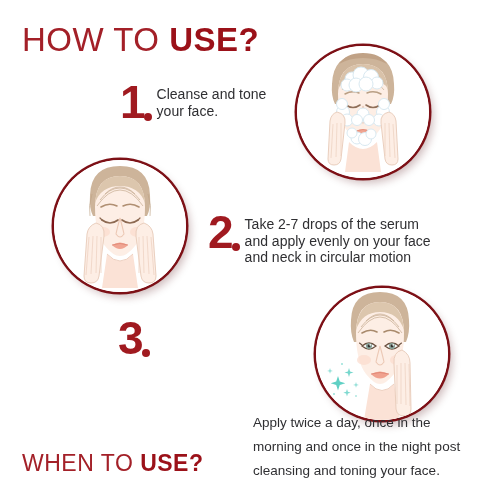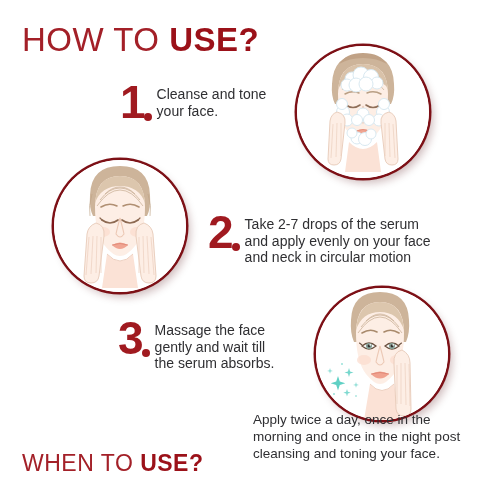--- a/index.html
+++ b/index.html
@@ -84,21 +84,21 @@
   #step-2 { left: 208px; top: 212px; }
   #step-3 { left: 118px; top: 318px; }
 
   
   #when-text {
     position: absolute;
     left: 253px;
     top: 411px;
     width: 240px;
     font-size: 13.5px;
-    line-height: 17px;
+    line-height: 24px;
     color: #2f2f32;
     white-space: pre-line;
   }
 
   
   .photo-circle {
     position: absolute;
     border-radius: 50%;
     background: #ffffff;
     box-shadow: 0 0 0 2.5px #7d1016,
@@ -273,23 +273,20 @@
     </div>
     <div class="step-text">Take 2-7 drops of the serum
 and apply evenly on your face
 and neck in circular motion</div>
   </div>
 
   <div class="step" id="step-3">
     <div class="step-num">
       <span>3</span><span class="dot"></span>
     </div>
-    <div class="step-text">Massage the face
-gently and wait till
-the serum absorbs.</div>
   </div>
 
   <div class="photo-circle" id="circle-3">
     <svg viewBox="0 0 132 132" xmlns="http://www.w3.org/2000/svg" aria-hidden="true">
       <defs>
         <clipPath id="clipC">
             <circle cx="66" cy="66" r="66"></circle>
           </clipPath>
       </defs>
       <g clip-path="url(#clipC)">

